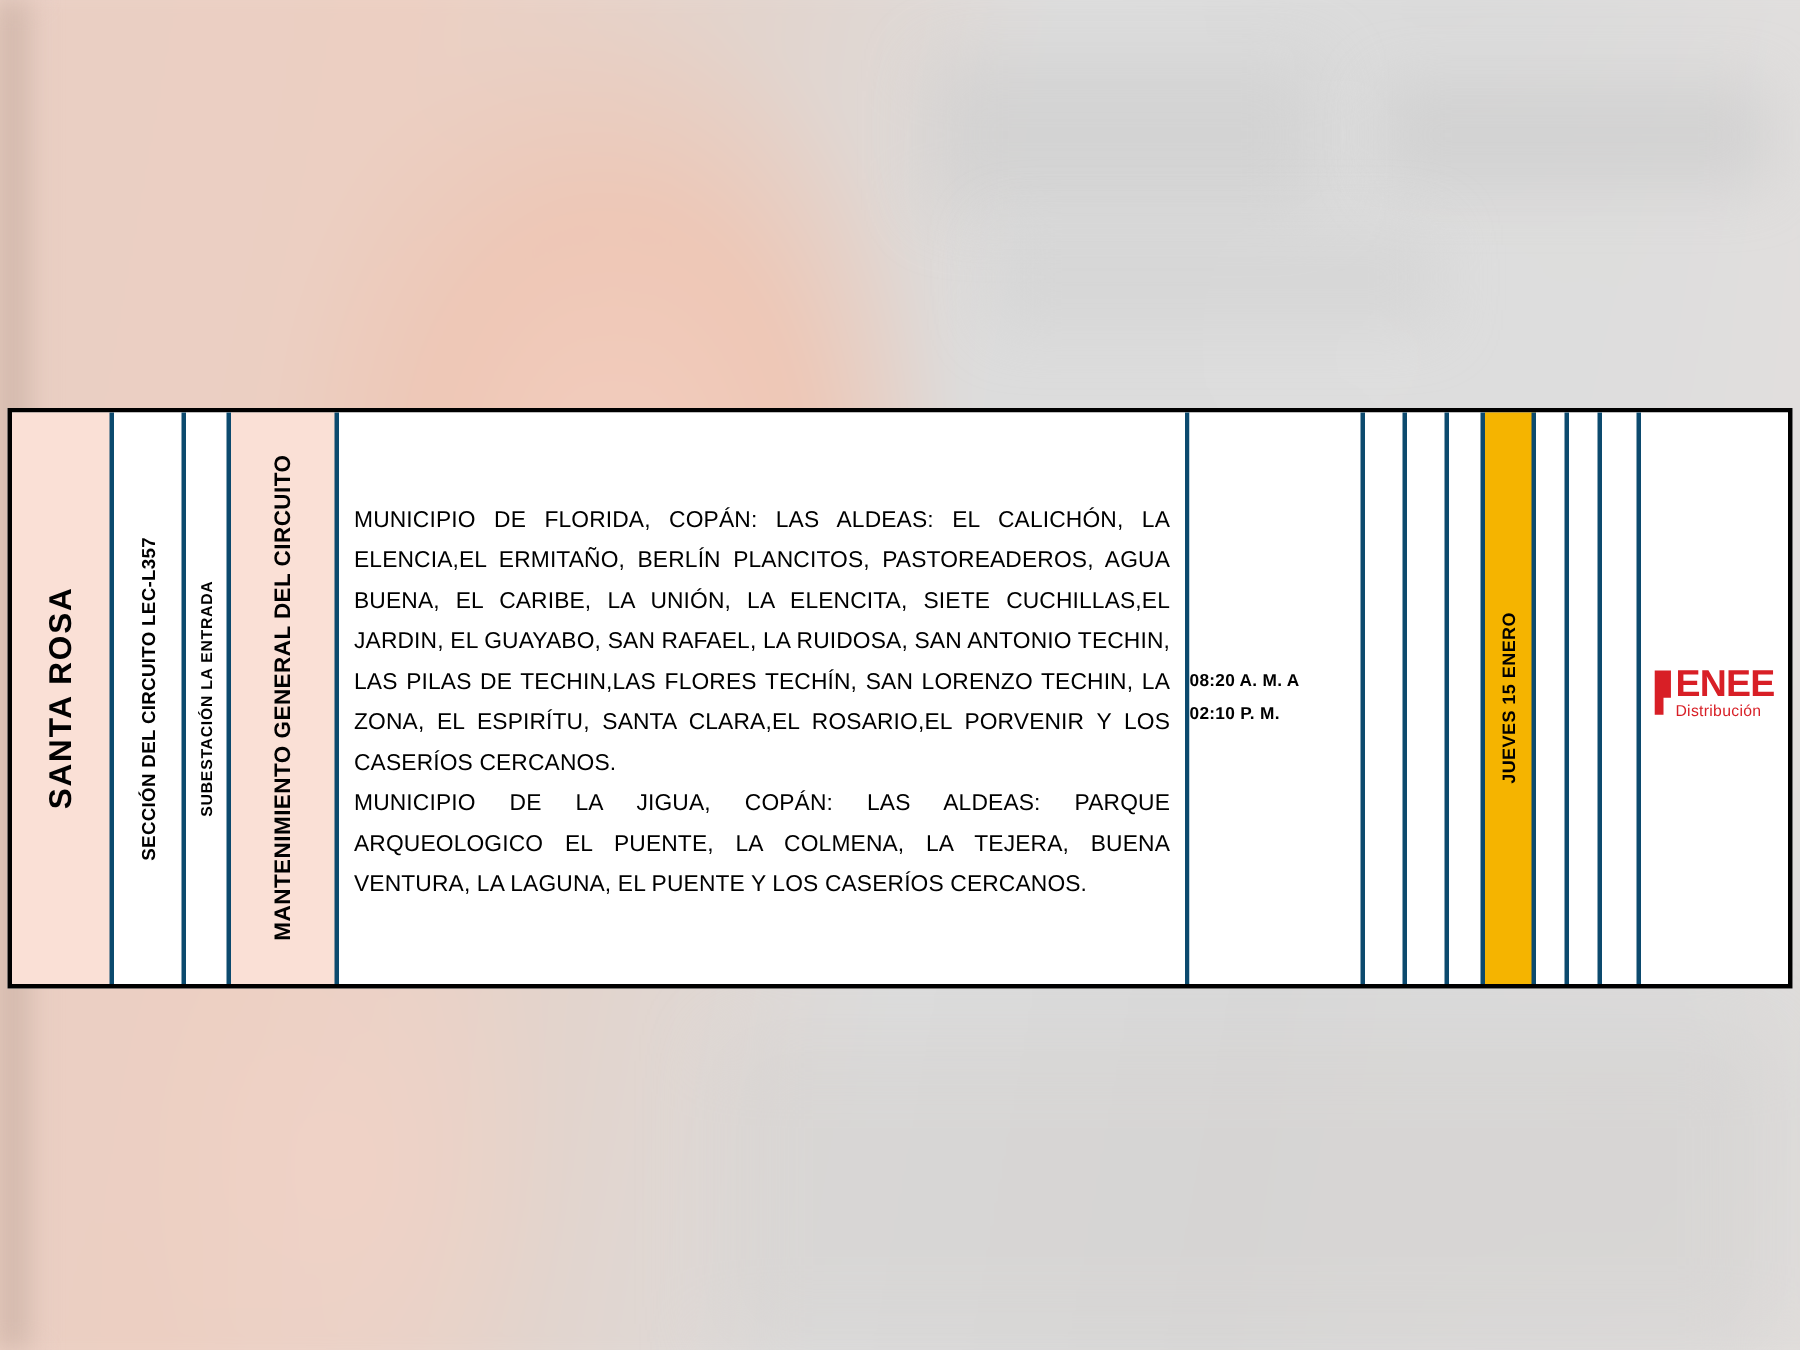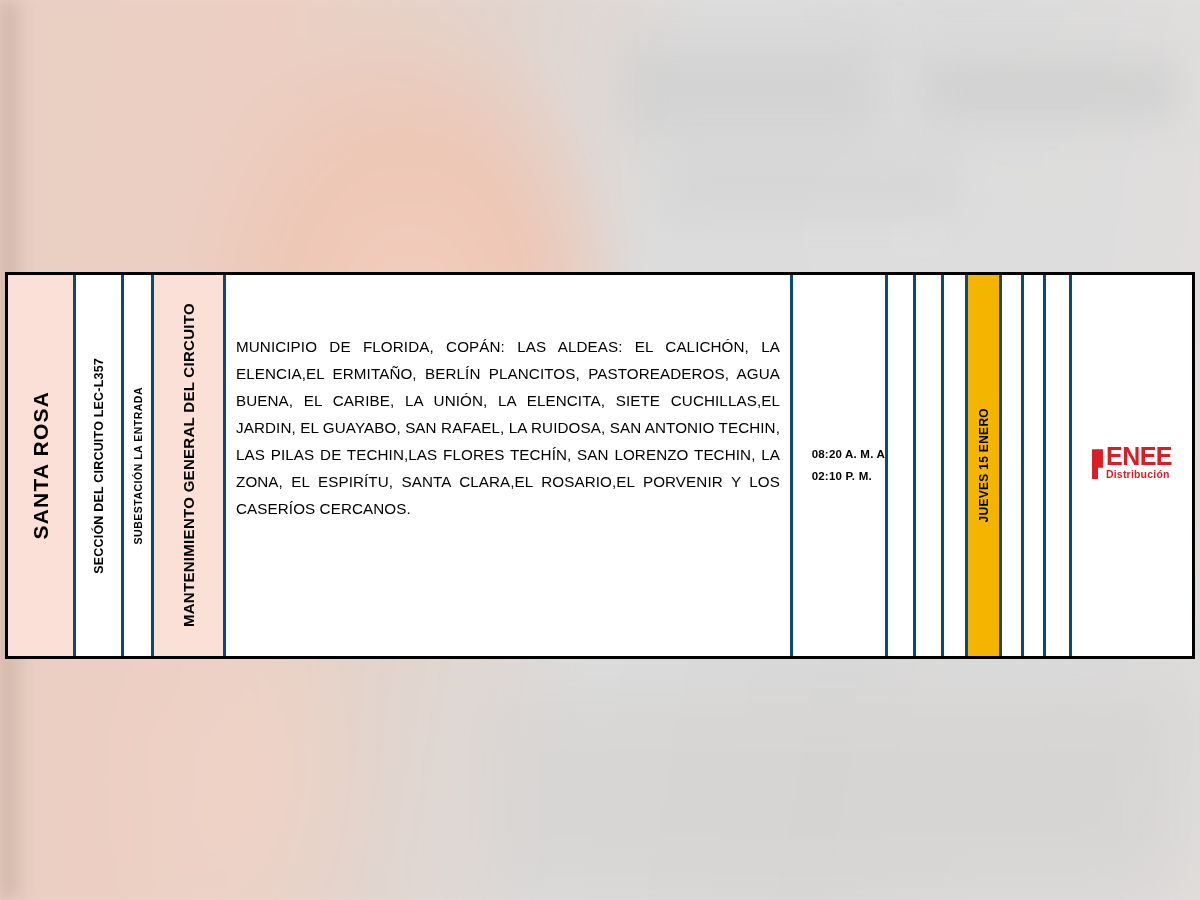--- a/index.html
+++ b/index.html
@@ -126,24 +126,24 @@
     font-size: 15.2px;
     line-height: 1.78;
     color: #000;
     text-align: justify;
     text-justify: inter-word;
     letter-spacing: .1px;
   }
   .detalle-text p { margin: 0; }
 
   .c-horario {
-    width: 95px;
-    display: flex;
-    align-items: center;
-    justify-content: flex-end;
+    width: 117px;
+    display: flex;
+    align-items: center;
+    justify-content: flex-start;
   }
   .horario-text {
     font-size: 11.5px;
     font-weight: bold;
     line-height: 1.9;
     color: #000;
     text-align: left;
     letter-spacing: .2px;
   }
 
@@ -167,42 +167,42 @@
   .c-narrow-f { width: 26px; }
 
   .c-logo {
     flex: 1 1 auto;
     display: flex;
     align-items: center;
     justify-content: center;
   }
   .logo {
     display: flex;
-    align-items: flex-end;
+    align-items: center;
     transform: translateY(-4px);
   }
   .logo-mark {
     width: 11px;
     height: 30px;
     background: #d81f26;
     margin-right: 3px;
     position: relative;
     clip-path: polygon(0 0, 100% 0, 100% 62%, 55% 62%, 55% 100%, 0 100%);
   }
   .logo-words { line-height: 1; }
   .logo-enee {
     font-size: 25px;
     font-weight: bold;
     color: #d81f26;
     letter-spacing: -.5px;
     display: block;
   }
   .logo-dist {
     font-size: 10.5px;
-    font-weight: bold;
+    font-weight: normal;
     color: #d81f26;
     letter-spacing: .2px;
     display: block;
     margin-top: 0;
   }
 </style>
 </head>
 <body>
 
 <div class="backdrop"></div>
@@ -234,20 +234,21 @@
 
   <div class="cell peach c-mantenimiento">
     <div class="vertical-text">
         <span>MANTENIMIENTO GENERAL DEL CIRCUITO</span>
       </div>
   </div>
 
   <div class="cell c-detalle">
     <div class="detalle-text">
       <p>MUNICIPIO DE FLORIDA, COPÁN: LAS ALDEAS: EL CALICHÓN, LA ELENCIA,EL ERMITAÑO, BERLÍN PLANCITOS, PASTOREADEROS, AGUA BUENA, EL CARIBE, LA UNIÓN, LA ELENCITA, SIETE CUCHILLAS,EL JARDIN, EL GUAYABO, SAN RAFAEL, LA RUIDOSA, SAN ANTONIO TECHIN, LAS PILAS DE TECHIN,LAS FLORES TECHÍN, SAN LORENZO TECHIN, LA ZONA, EL ESPIRÍTU, SANTA CLARA,EL ROSARIO,EL PORVENIR Y LOS CASERÍOS CERCANOS.</p>
+      <p>MUNICIPIO DE LA JIGUA, COPÁN: LAS ALDEAS: PARQUE ARQUEOLOGICO EL PUENTE, LA COLMENA, LA TEJERA, BUENA VENTURA, LA LAGUNA, EL PUENTE Y LOS CASERÍOS CERCANOS.</p>
     </div>
   </div>
 
   <div class="cell c-horario">
     <div class="horario-text">
       <div>08:20 A. M. A</div>
       <div>02:10 P. M.</div>
     </div>
   </div>
 

